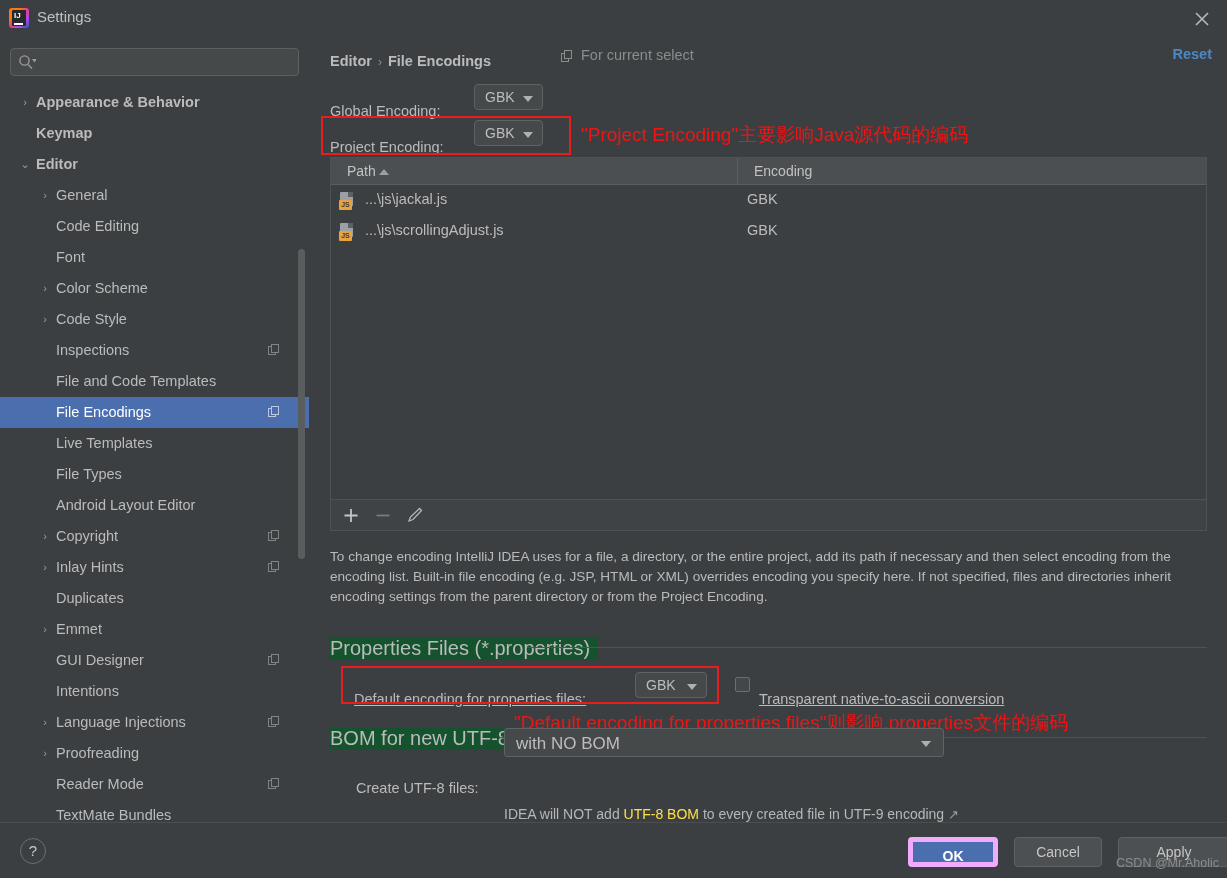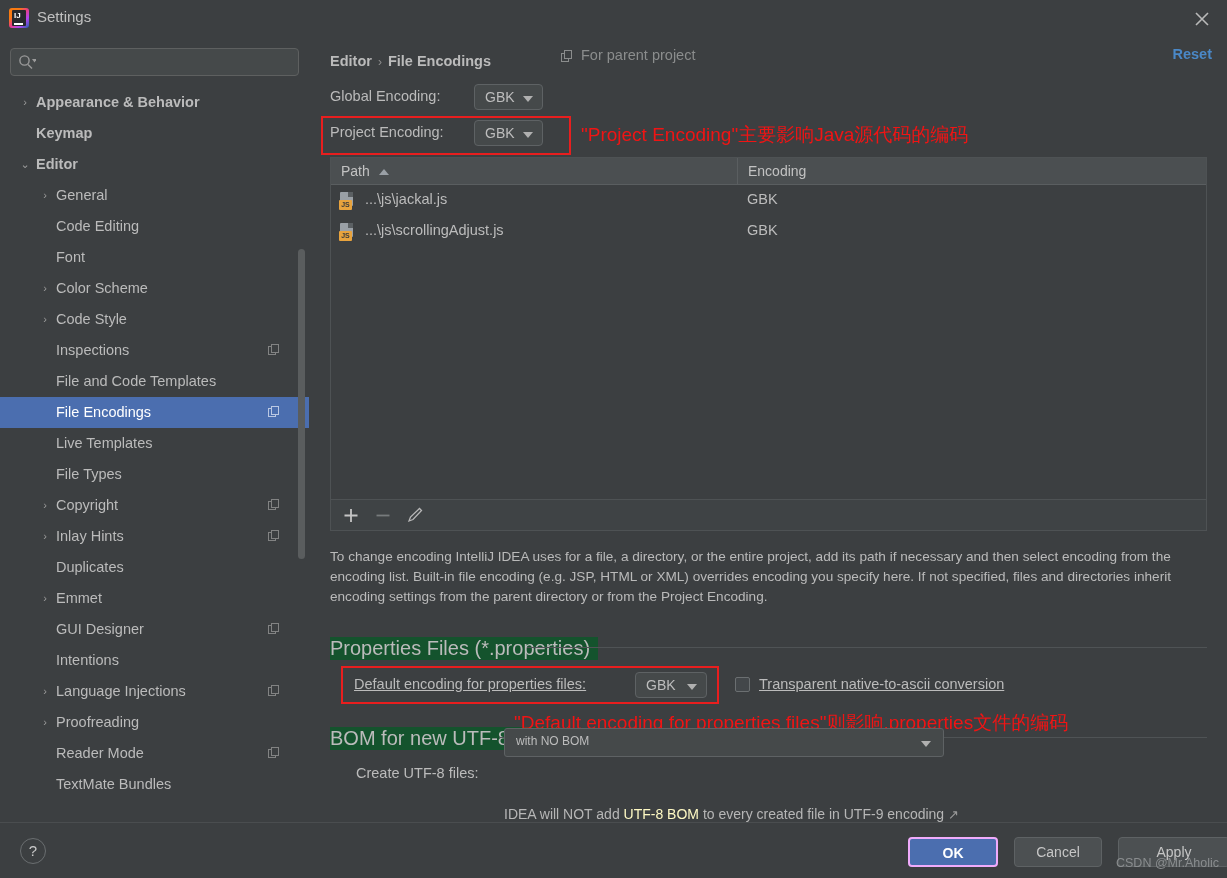--- a/index.html
+++ b/index.html
@@ -107,21 +107,21 @@
     position: absolute; left: 0px; top: 3px; width: 13px; height: 13px;
   }
   .stack-icon i { position: absolute; display: block; border: 1px solid #8b8d8d; }
   .stack-icon i.a { left: 0; top: 3px; width: 8px; height: 9px; }
   .stack-icon i.b { left: 3px; top: 0; width: 8px; height: 9px; background: #3c3f41; }
   .reset-link {
     position: absolute; right: 15px; top: 9px; font-size: 14.5px;
     color: #4a88c7; font-weight: bold; cursor: pointer;
   }
 
-  .row-label { position: absolute; font-size: 14.5px; color: #bbbbbb; }
+  .row-label { position: absolute; font-size: 14.5px; color: #bbbbbb; margin-top: 15px; }
 
   .combo {
     position: absolute; height: 26px;
     background: #45494a; border: 1px solid #5e6264; border-radius: 4px;
     cursor: pointer;
   }
   .combo .val {
     position: absolute; left: 10px; top: 4px; font-size: 14px; color: #bdbdbd;
   }
   .combo .caret {
@@ -141,21 +141,21 @@
   .table {
     position: absolute; left: 21px; top: 120px; width: 877px; height: 343px;
     border: 1px solid #4e5254; background: #3c3f41;
   }
   .thead {
     position: relative; height: 27px; background: #4b4f51;
     border-bottom: 1px solid #5a5e60;
   }
   .th {
     position: absolute; top: 0; height: 27px; line-height: 27px;
-    font-size: 14px; color: #c2c2c2; padding-left: 10px;
+    font-size: 14px; color: #c2c2c2; padding-left: 16px;
   }
   .th.c0 { left: 0; width: 406px; }
   .th.c1 { left: 406px; width: 471px; border-left: 1px solid #5a5e60; }
   .sort-arrow {
     position: absolute; left: 48px; top: 11px; width: 0; height: 0;
     border-left: 5px solid transparent; border-right: 5px solid transparent;
     border-bottom: 6px solid #9aa0a6;
   }
   .trow { position: relative; height: 31px; }
   .trow .c0 { position: absolute; left: 0; width: 406px; top: 0; }
@@ -208,49 +208,49 @@
   .checkbox {
     position: absolute; width: 15px; height: 15px;
     background: #43474a; border: 1px solid #6b6f71; border-radius: 2px;
     cursor: pointer;
   }
 
   .wide-combo {
     position: absolute; height: 29px;
     background: #45494a; border: 1px solid #5e6264; border-radius: 3px; cursor: pointer;
   }
-  .wide-combo .val { position: absolute; left: 11px; top: 5px; font-size: 12px; color: #bdbdbd; }
+  .wide-combo .val { position: absolute; left: 11px; top: 5px; font-size: 17px; color: #bdbdbd; }
   .wide-combo .caret {
     position: absolute; right: 12px; top: 12px; width: 0; height: 0;
     border-left: 5px solid transparent; border-right: 5px solid transparent;
     border-top: 6px solid #b0b0b0;
   }
   .hint {
     position: absolute; font-size: 14px; color: #b6b6b6;
   }
-  .hint a { color: #fef9c3; text-decoration: none; }
+  .hint a { color: #fde047; text-decoration: none; }
   .hint .ext { color: #9a9a9a; font-size: 13px; }
 
   
   .footer {
     position: absolute; left: 0; top: 822px; width: 1227px; height: 56px;
     background: #3c3f41; border-top: 1px solid #4a4d4f;
   }
   .help-btn {
     position: absolute; left: 20px; top: 15px; width: 26px; height: 26px;
     border: 1px solid #6a6e70; border-radius: 50%;
     color: #c9c9c9; font-size: 15px; text-align: center; line-height: 24px;
     cursor: pointer;
   }
   .btn {
     position: absolute; top: 14px; height: 30px;
     border-radius: 4px; font-size: 14px; text-align: center; line-height: 29px;
     cursor: pointer;
   }
-  .btn.primary { background: #4b6eaf; color: #ffffff; border: 2px solid #f0abfc; font-weight: bold; }
+  .btn.primary { background: #4b6eaf; color: #ffffff; border: 5px solid #f0abfc; font-weight: bold; }
   .btn.norm { background: #4c5052; color: #c6c6c6; border: 1px solid #5e6264; }
   .watermark {
     position: absolute; right: 8px; top: 33px; font-size: 12.5px; color: #8a8d8f;
   }
 </style>
 </head>
 <body>
 
 <div class="titlebar">
   <div class="title-logo">
@@ -331,20 +331,24 @@
       </div>
       <div class="tree-row depth1">
         <span class="arrow"></span>
         <span class="lbl">Live Templates</span>
       </div>
       <div class="tree-row depth1">
         <span class="arrow"></span>
         <span class="lbl">File Types</span>
       </div>
       <div class="tree-row depth1">
+        <span class="arrow"></span>
+        <span class="lbl">Android Layout Editor</span>
+      </div>
+      <div class="tree-row depth1">
         <span class="arrow">›</span>
         <span class="lbl">Copyright</span>
         <span class="copy-badge">
           <i class="a"></i>
           <i class="b"></i>
         </span>
       </div>
       <div class="tree-row depth1">
         <span class="arrow">›</span>
         <span class="lbl">Inlay Hints</span>
@@ -405,21 +409,21 @@
 
   <div class="breadcrumb">
     <b>Editor</b><span class="sep">›</span><b>File Encodings</b>
   </div>
 
   <div class="for-project">
     <span class="stack-icon">
         <i class="a"></i>
         <i class="b"></i>
       </span>
-    <span style="margin-left:20px">For parent project</span>
+    <span style="margin-left:20px">For current select</span>
   </div>
 
   <div class="reset-link">Reset</div>
 
   <div class="row-label" style="left:21px; top:51px;">Global Encoding:</div>
   <div class="combo" style="left:165px; top:47px; width:69px;">
     <span class="val">GBK</span>
     <span class="caret"></span>
   </div>
 

